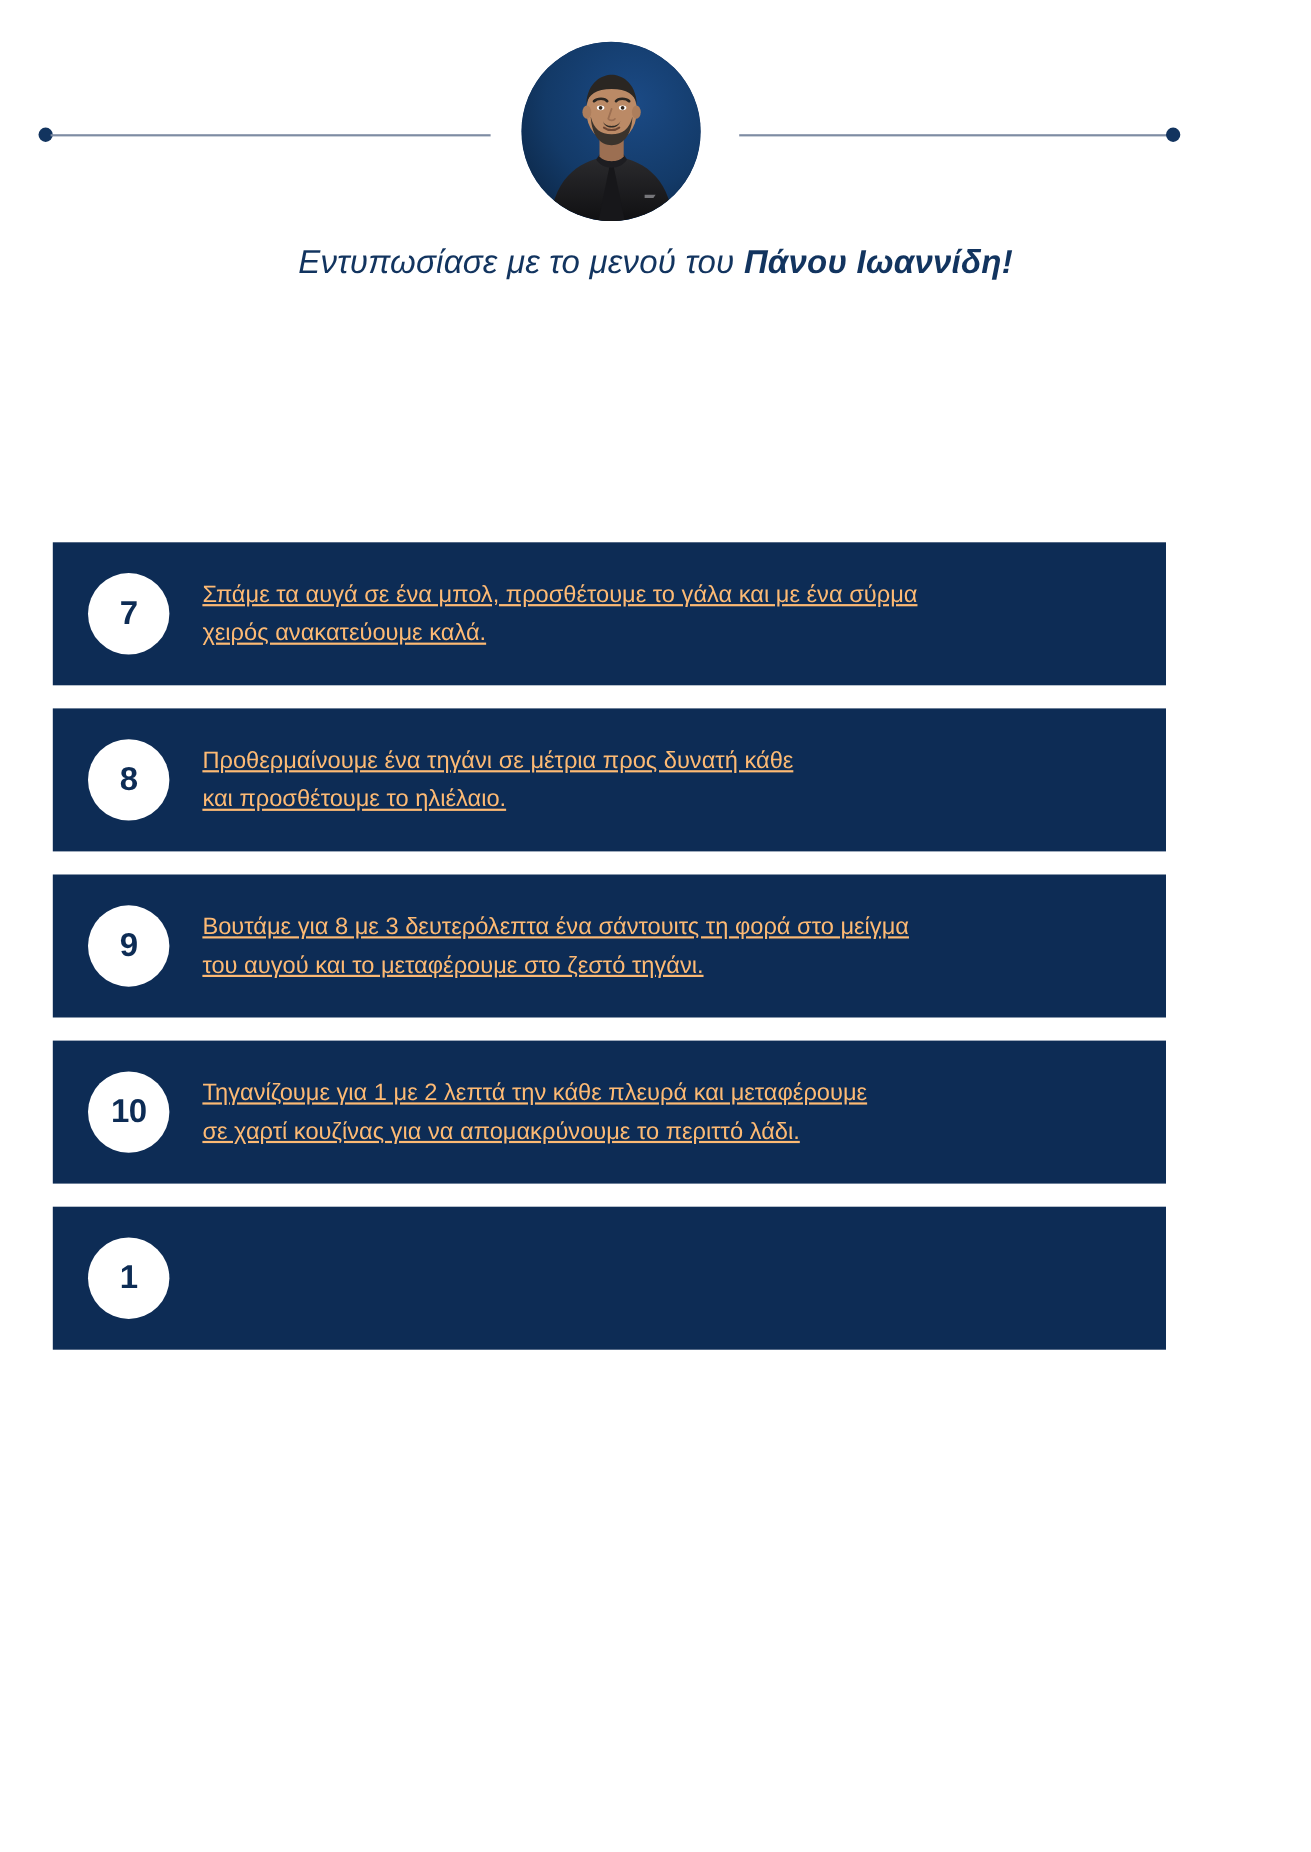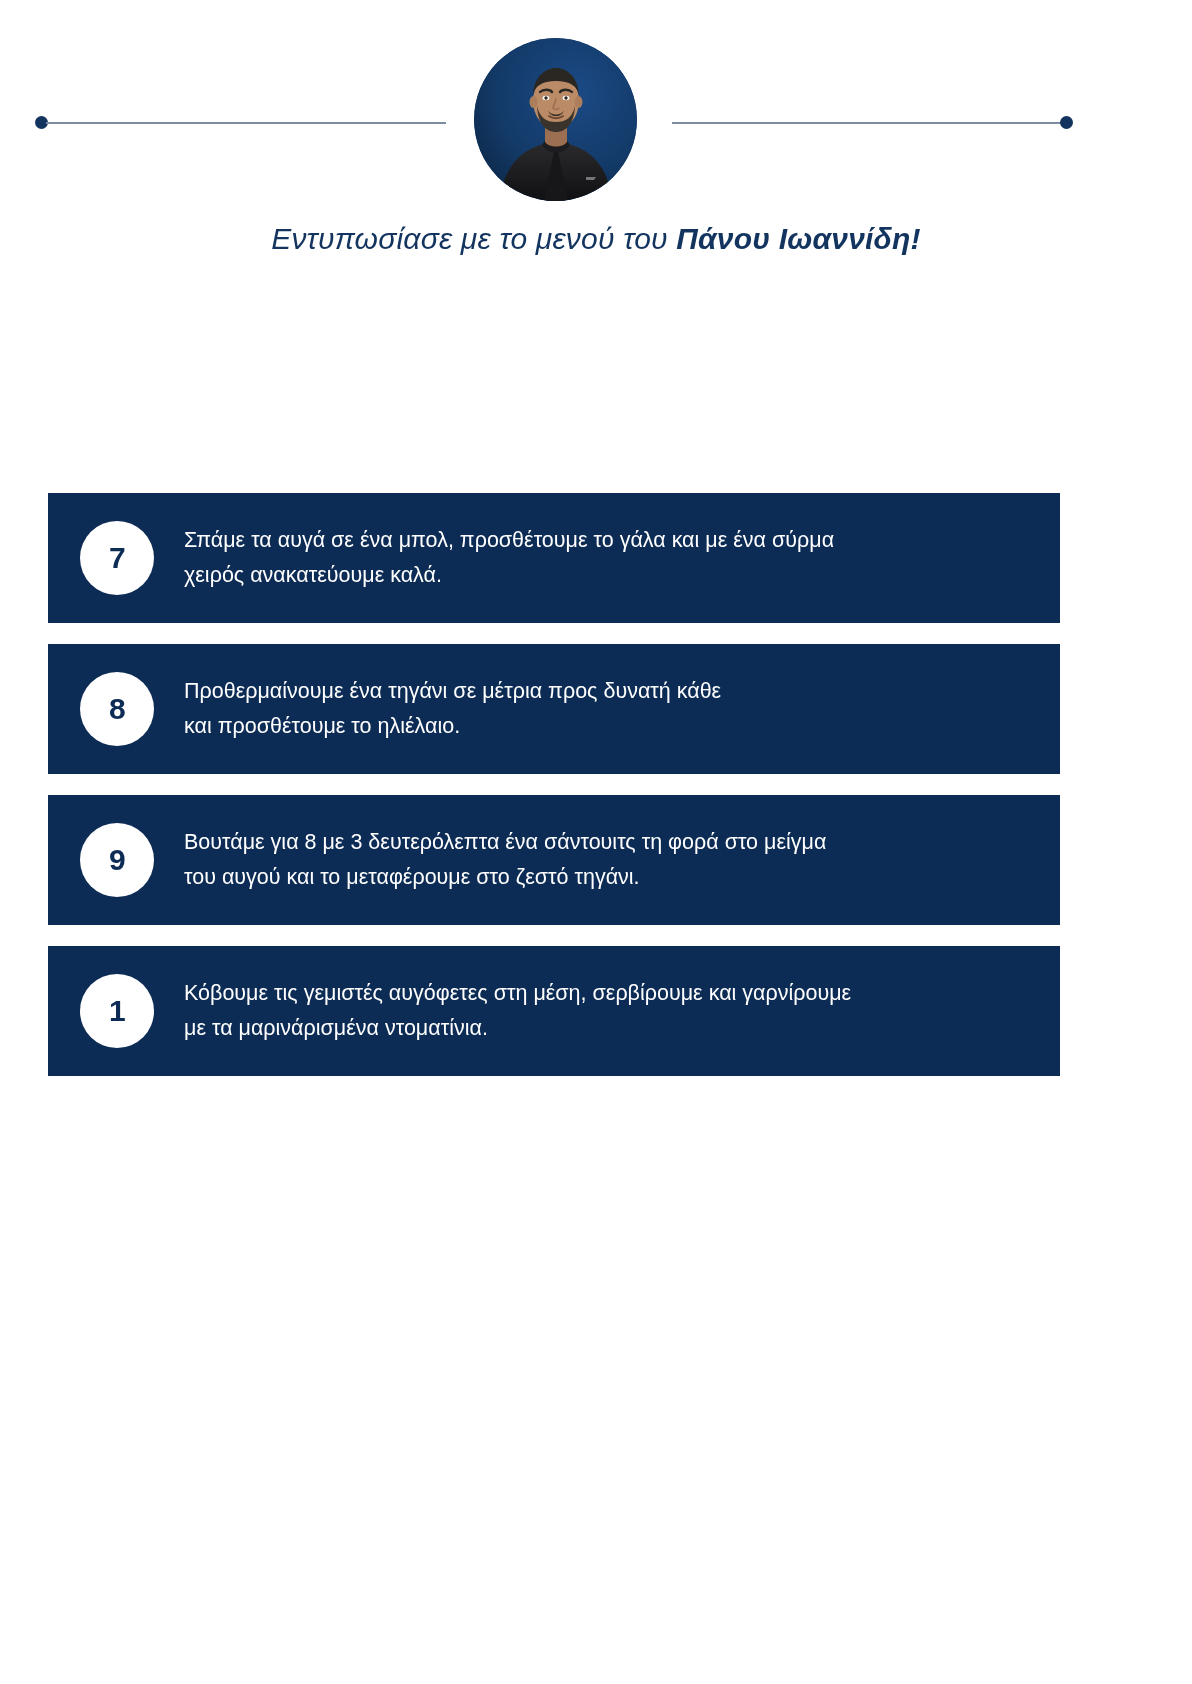--- a/index.html
+++ b/index.html
@@ -95,24 +95,25 @@
     display:flex;
     align-items:center;
     justify-content:center;
     letter-spacing:-0.5px;
   }
   .step-text {
     position:absolute;
     left:136px; top:50%;
     transform:translateY(-50%);
     right:30px;
-    color:#ffffff;
+    color:#fdba74;
     font-size:21.5px;
     line-height:1.62;
     white-space:pre-line;
+    text-decoration:underline;
   }
 </style>
 </head>
 <body>
 
 <div class="page">
 
   <div class="header">
     <div class="rule-dot rule-dot-left"></div>
     <div class="rule rule-left"></div>
@@ -190,23 +191,26 @@
       <div class="step-text">Προθερμαίνουμε ένα τηγάνι σε μέτρια προς δυνατή κάθε
 και προσθέτουμε το ηλιέλαιο.</div>
     </div>
 
     <div class="step">
       <div class="step-num">9</div>
       <div class="step-text">Βουτάμε για 8 με 3 δευτερόλεπτα ένα σάντουιτς τη φορά στο μείγμα
 του αυγού και το μεταφέρουμε στο ζεστό τηγάνι.</div>
     </div>
 
+    <div class="step">
+      <div class="step-num">10</div>
+      <div class="step-text">Τηγανίζουμε για 1 με 2 λεπτά την κάθε πλευρά και μεταφέρουμε
+σε χαρτί κουζίνας για να απομακρύνουμε το περιττό λάδι.</div>
+    </div>
 
 
     <div class="step">
       <div class="step-num">1</div>
-      <div class="step-text">Κόβουμε τις γεμιστές αυγόφετες στη μέση, σερβίρουμε και γαρνίρουμε
-με τα μαρινάρισμένα ντοματίνια.</div>
     </div>
 
   </div>
 
 </div>
 
 </body></html>

